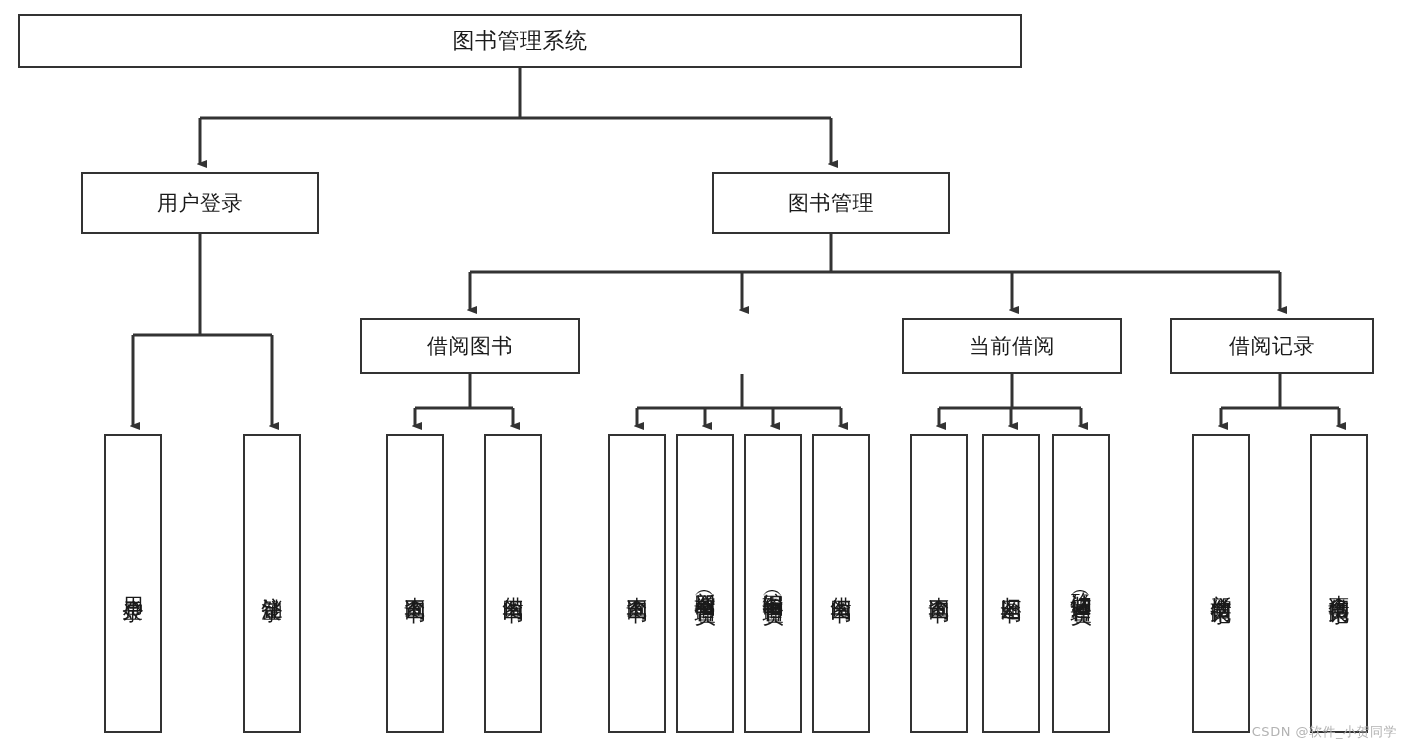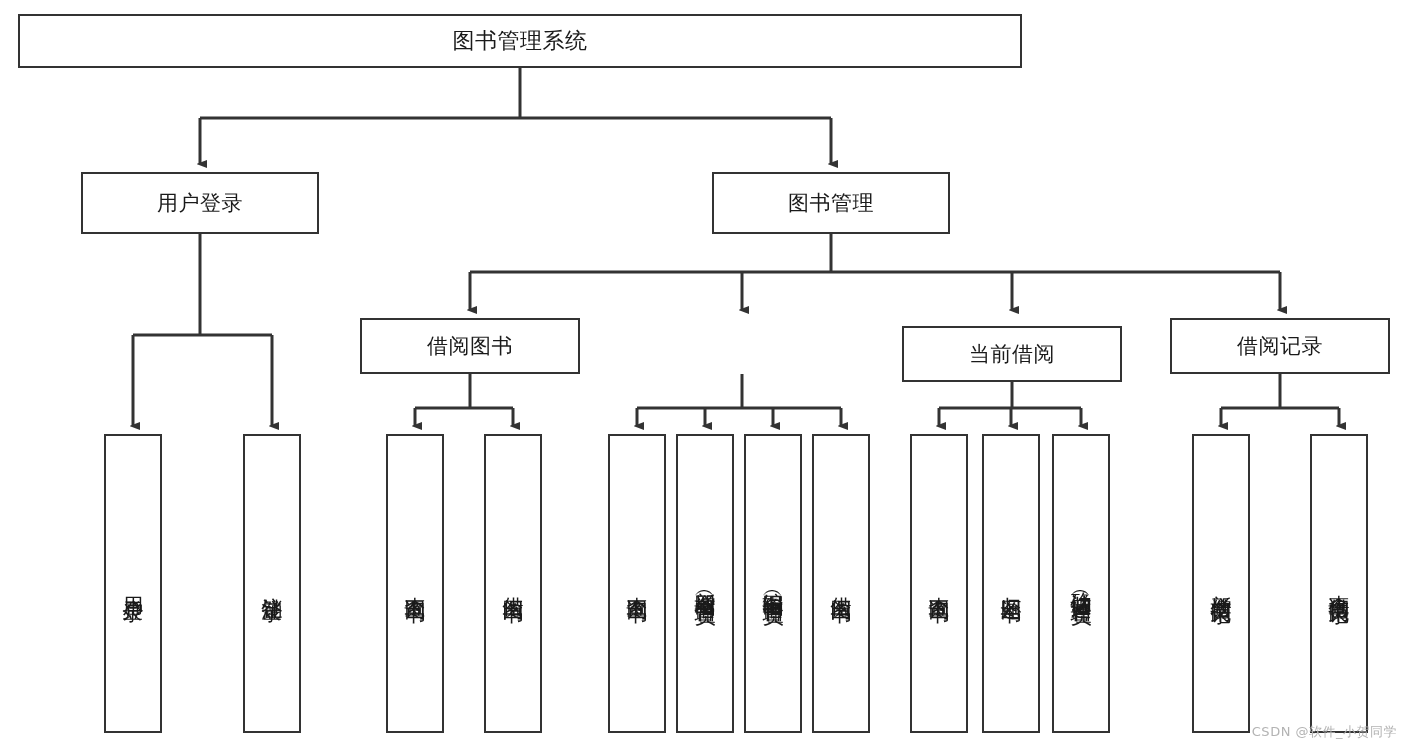--- a/index.html
+++ b/index.html
@@ -136,24 +136,24 @@
   <div class="node horizontal" style="left: 81px; top: 172px; width: 238px; height: 62px;">
     <span class="node-label">用户登录</span>
   </div>
   <div class="node horizontal" style="left: 712px; top: 172px; width: 238px; height: 62px;">
     <span class="node-label">图书管理</span>
   </div>
 
   <div class="node horizontal" style="left: 360px; top: 318px; width: 220px; height: 56px;">
     <span class="node-label">借阅图书</span>
   </div>
-  <div class="node horizontal" style="left: 902px; top: 318px; width: 220px; height: 56px; margin-top: 8px;">
+  <div class="node horizontal" style="left: 902px; top: 318px; width: 220px; height: 56px;">
     <span class="node-label">当前借阅</span>
   </div>
-  <div class="node horizontal" style="left: 1170px; top: 318px; width: 220px; height: 56px;">
+  <div class="node horizontal" style="left: 1170px; top: 318px; width: 204px; height: 56px;">
     <span class="node-label">借阅记录</span>
   </div>
 
   <div class="node vertical" style="left: 104px; top: 434px; width: 58px; height: 299px;">
     <span class="node-label">用户登录</span>
   </div>
   <div class="node vertical" style="left: 243px; top: 434px; width: 58px; height: 299px;">
     <span class="node-label">注销登录</span>
   </div>
   <div class="node vertical" style="left: 386px; top: 434px; width: 58px; height: 299px;">

